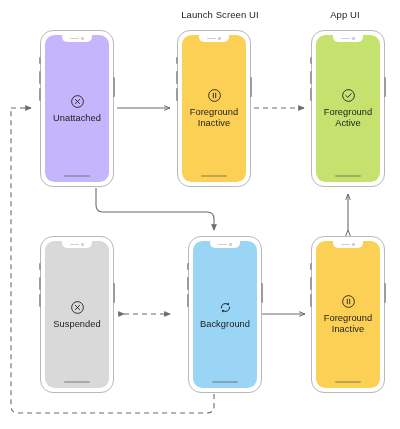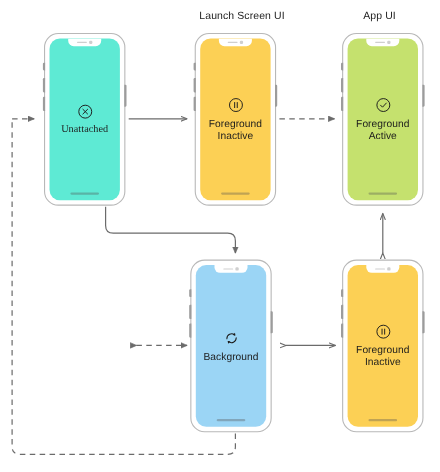--- a/index.html
+++ b/index.html
@@ -133,21 +133,21 @@
   </div>
   <div class="col-title" style="left:305px;top:9px;width:80px;">
     <span>App UI</span>
   </div>
 
   <div class="phone" style="left:40px;top:30px;">
     <div class="btn mute"></div>
     <div class="btn volup"></div>
     <div class="btn voldn"></div>
     <div class="btn power"></div>
-    <div class="screen" style="background:#5eead4;font-family:Liberation Serif, serif;">
+    <div class="screen" style="background:#c4b5fd;">
       <div class="notch">
         <div class="speaker"></div>
         <div class="cam"></div>
       </div>
       <div class="content">
         <svg class="state-icon" viewBox="0 0 24 24">
           <circle cx="12" cy="12" r="9.4" fill="none" stroke="#1c1c1c" stroke-width="1.4"></circle>
           <path d="M8.6 8.6 L15.4 15.4 M15.4 8.6 L8.6 15.4" fill="none" stroke="#1c1c1c" stroke-width="1.4" stroke-linecap="round"></path>
         </svg>
         <div class="state-label">Unattached</div>
@@ -193,22 +193,42 @@
           <circle cx="12" cy="12" r="9.4" fill="none" stroke="#1c1c1c" stroke-width="1.4"></circle>
           <path d="M7.9 12.2 L10.8 15.1 L16.3 9.1" fill="none" stroke="#1c1c1c" stroke-width="1.4" stroke-linecap="round" stroke-linejoin="round"></path>
         </svg>
         <div class="state-label">Foreground
 Active</div>
       </div>
       <div class="home-bar"></div>
     </div>
   </div>
 
-
-  <div class="phone" style="left:173px;top:236px;">
+  <div class="phone" style="left:40px;top:236px;">
+    <div class="btn mute"></div>
+    <div class="btn volup"></div>
+    <div class="btn voldn"></div>
+    <div class="btn power"></div>
+    <div class="screen" style="background:#D9D9D9;">
+      <div class="notch">
+        <div class="speaker"></div>
+        <div class="cam"></div>
+      </div>
+      <div class="content">
+        <svg class="state-icon" viewBox="0 0 24 24">
+          <circle cx="12" cy="12" r="9.4" fill="none" stroke="#1c1c1c" stroke-width="1.4"></circle>
+          <path d="M8.6 8.6 L15.4 15.4 M15.4 8.6 L8.6 15.4" fill="none" stroke="#1c1c1c" stroke-width="1.4" stroke-linecap="round"></path>
+        </svg>
+        <div class="state-label">Suspended</div>
+      </div>
+      <div class="home-bar"></div>
+    </div>
+  </div>
+
+  <div class="phone" style="left:188px;top:236px;">
     <div class="btn mute"></div>
     <div class="btn volup"></div>
     <div class="btn voldn"></div>
     <div class="btn power"></div>
     <div class="screen" style="background:#9BD5F5;">
       <div class="notch">
         <div class="speaker"></div>
         <div class="cam"></div>
       </div>
       <div class="content">

